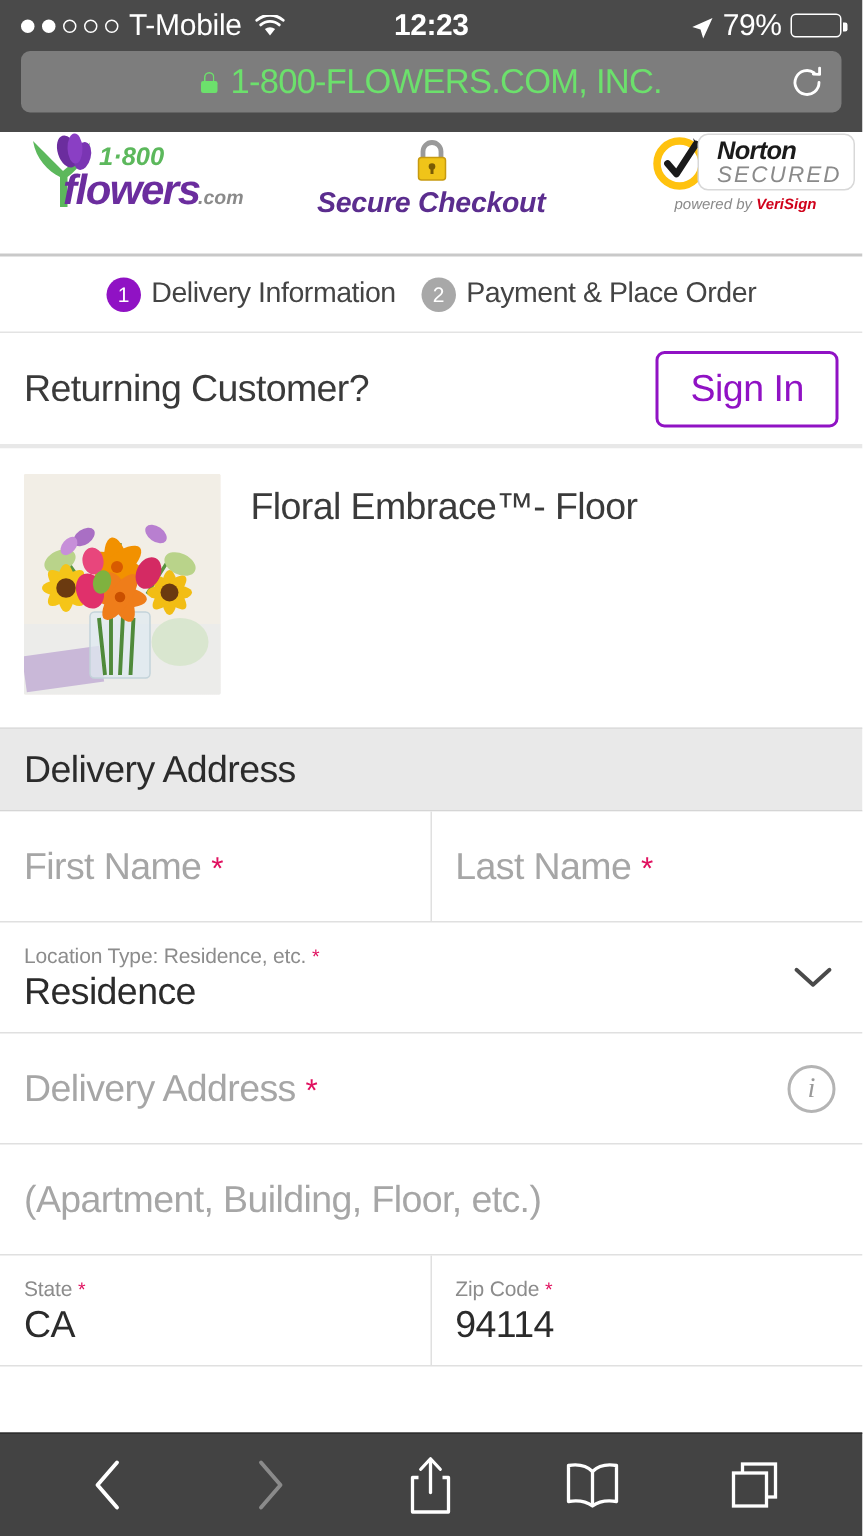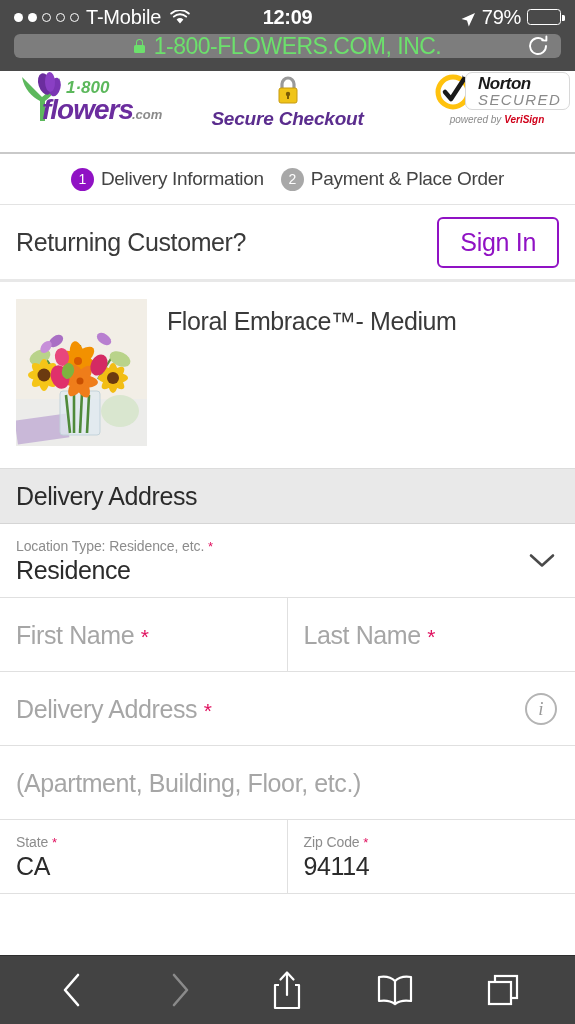--- a/index.html
+++ b/index.html
@@ -40,21 +40,21 @@
   }
   .battery::after {
     content: ""; position: absolute; right: -4.5px; top: 4.5px;
     width: 2.6px; height: 6px; background: #fff; border-radius: 0 1.5px 1.5px 0;
   }
   .batt-fill { height: 100%; background: #fff; border-radius: 1.5px; width: 79%; }
 
   
   .urlbar-wrap { background: #4a4a4a; padding: 0 14px 13px; }
   .urlbar {
-    height: 24px; background: #7d7d7d; border-radius: 6px;
+    height: 41px; background: #7d7d7d; border-radius: 6px;
     display: flex; align-items: center; justify-content: center;
     position: relative;
   }
   .url-lock {
     width: 11px; height: 14px; position: relative; margin-right: 9px; flex: none;
   }
   .url-lock .body {
     position: absolute; bottom: 0; width: 11px; height: 8px;
     background: #6ce06c; border-radius: 1.5px;
   }
@@ -215,21 +215,21 @@
       </div>
       <span class="carrier">T-Mobile</span>
       <span class="wifi">
         <svg width="20" height="15" viewBox="0 0 20 15">
           <path d="M10 13.6 L6.6 9.4 a5.4 5.4 0 0 1 6.8 0 Z" fill="#fff"></path>
           <path d="M3.8 6.6 a9.3 9.3 0 0 1 12.4 0" stroke="#fff" stroke-width="1.9" fill="none" stroke-linecap="round"></path>
           <path d="M1.2 3.5 a13.2 13.2 0 0 1 17.6 0" stroke="#fff" stroke-width="1.9" fill="none" stroke-linecap="round"></path>
         </svg>
       </span>
     </div>
-    <div class="sb-center">12:09</div>
+    <div class="sb-center">12:23</div>
     <div class="sb-right">
       <span class="loc-arrow">
         <svg width="16" height="16" viewBox="0 0 16 16">
           <path d="M15 1 L1.5 7 L7 8.6 L8.8 14.6 Z" fill="#fff"></path>
         </svg>
       </span>
       <span class="batt-pct">79%</span>
       <span class="battery">
         <span class="batt-fill"></span>
       </span>
@@ -363,50 +363,50 @@
               <ellipse rx="18" ry="7" transform="rotate(125)"></ellipse>
             </g>
           <circle r="3.5" fill="#c94f00"></circle>
         </g>
         <ellipse cx="44" cy="78" rx="9" ry="12" fill="#e0306b" transform="rotate(-20 44 78)"></ellipse>
         <ellipse cx="83" cy="66" rx="8" ry="11" fill="#d42a63" transform="rotate(25 83 66)"></ellipse>
         <ellipse cx="46" cy="58" rx="7" ry="9" fill="#e8467c" transform="rotate(-10 46 58)"></ellipse>
         <ellipse cx="52" cy="72" rx="6" ry="8" fill="#7fb23f" transform="rotate(15 52 72)"></ellipse>
       </svg>
     </span>
-    <span class="product-name">Floral Embrace™- Medium</span>
+    <span class="product-name">Floral Embrace™- Floor</span>
   </div>
 
   <div class="section-head">
     <span>Delivery Address</span>
   </div>
 
   <div class="form">
+
+    <div class="row split">
+      <div class="field half big">
+        <span class="ph"><span>First Name</span> <span class="req">*</span></span>
+      </div>
+      <div class="field half big">
+        <span class="ph"><span>Last Name</span> <span class="req">*</span></span>
+      </div>
+    </div>
 
     <div class="row">
       <div class="field">
         <span class="mini-label"><span>Location Type: Residence, etc.</span> <span class="req-sm">*</span></span>
         <span class="value">Residence</span>
         <span class="chev">
           <svg width="26" height="15" viewBox="0 0 26 15">
               <path d="M2 2 L13 12 L24 2" stroke="#4a4a4a" stroke-width="2.6" fill="none" stroke-linecap="round" stroke-linejoin="round"></path>
             </svg>
         </span>
       </div>
     </div>
 
-    <div class="row split">
-      <div class="field half big">
-        <span class="ph"><span>First Name</span> <span class="req">*</span></span>
-      </div>
-      <div class="field half big">
-        <span class="ph"><span>Last Name</span> <span class="req">*</span></span>
-      </div>
-    </div>
-
     <div class="row">
       <div class="field big">
         <span class="ph"><span>Delivery Address</span> <span class="req">*</span></span>
         <span class="info-icon">i</span>
       </div>
     </div>
 
     <div class="row">
       <div class="field big">
         <span class="ph">(Apartment, Building, Floor, etc.)</span>

